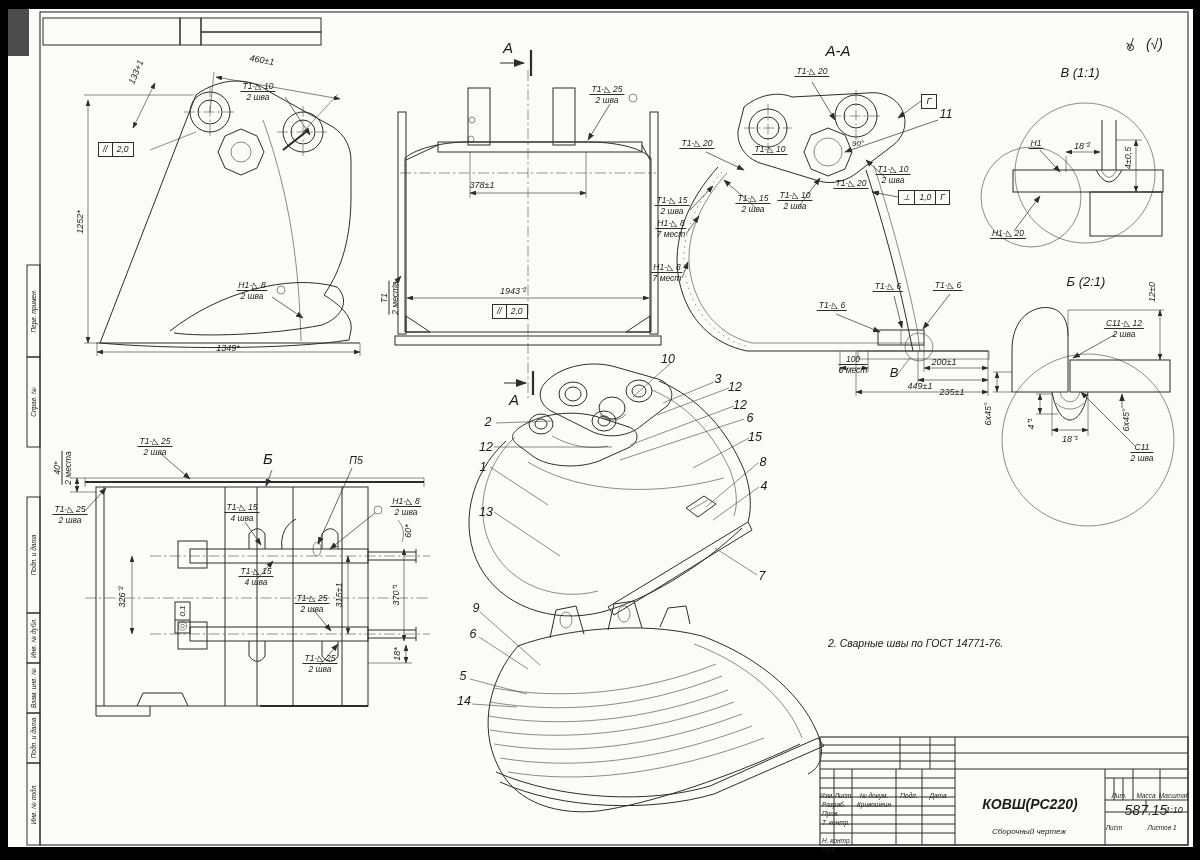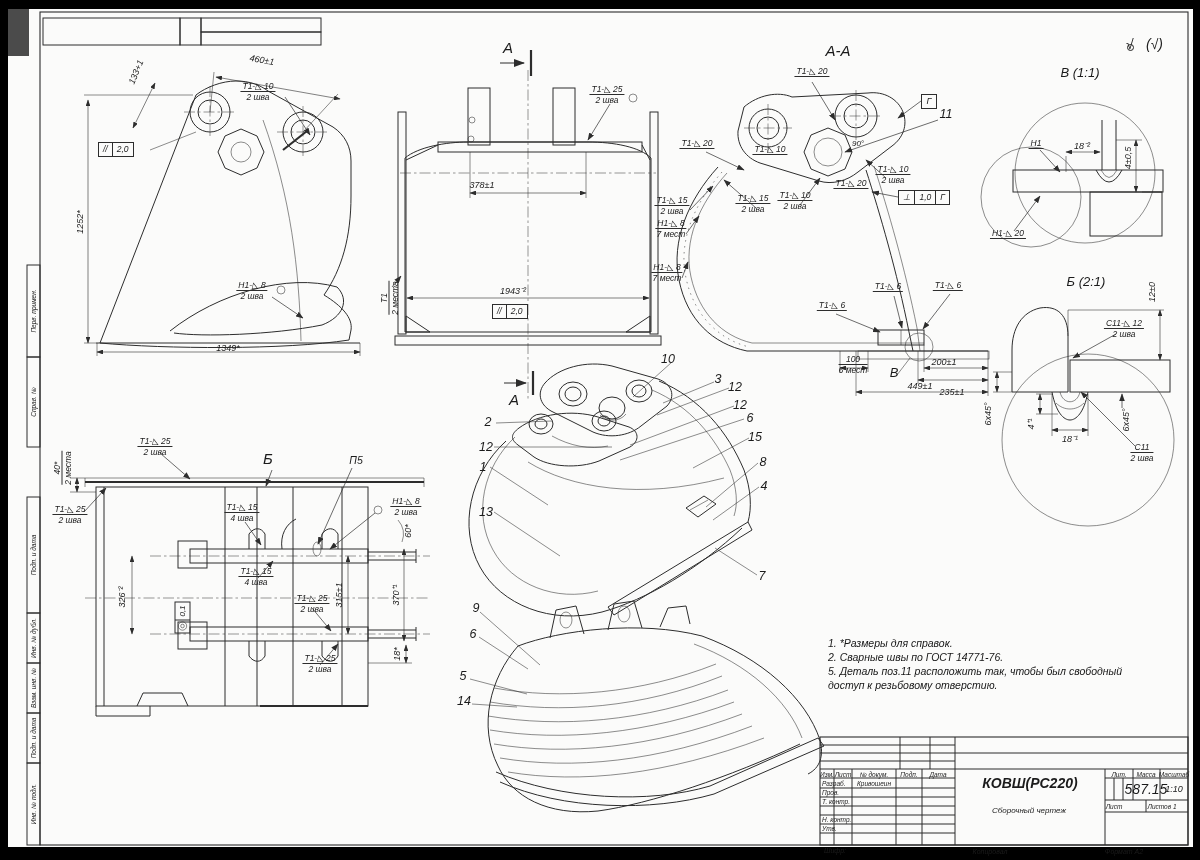--- a/index.html
+++ b/index.html
@@ -24,21 +24,21 @@
   .weld{position:absolute;text-align:center;font-style:italic;font-size:8.5px;color:#1b1b1b;white-space:nowrap;}
   .weld .t{display:block;border-bottom:1px solid #2d2d2d;padding:0 2px;}
   .weld .q{display:block;}
   .weld .q:empty{display:none;}
   .weld.ctr{transform:translate(-50%,0);}
   .weld.vrot{transform:translate(-50%,-50%) rotate(-90deg);}
   .tolframe{position:absolute;display:flex;border:1px solid #2d2d2d;background:#fbfbfa;font-style:italic;font-size:8.5px;color:#1b1b1b;line-height:12px;height:13px;}
   .tolframe .cell{padding:0 4px;border-left:1px solid #2d2d2d;}
   .tolframe .cell:first-child{border-left:none;}
   .dflag{position:absolute;border:1px solid #2d2d2d;width:14px;height:13px;text-align:center;font-style:italic;font-size:9px;line-height:12px;color:#1b1b1b;background:#fbfbfa;}
-  .tb{position:absolute;font-style:italic;color:#1b1b1b;white-space:nowrap;}
+  .tb{position:absolute;font-style:italic;color:#1b1b1b;white-space:nowrap;margin-top:21px;}
   .tb.c{transform:translate(-50%,-50%);}
   .notes{position:absolute;left:828px;top:637px;width:322px;font-style:italic;font-size:10.5px;color:#161616;line-height:1.33;}
   .rough{position:absolute;left:1126px;top:36px;font-style:italic;font-size:14px;color:#222;}
   .rough .o{position:absolute;left:1px;top:8px;width:5px;height:5px;border:1px solid #222;border-radius:50%;}
 </style>
 </head>
 <body>
 <div id="page">
 
 <div class="sheet"></div>
@@ -544,23 +544,21 @@
 <span class="lbl callout" style="left:486px;top:447px">12</span>
 <span class="lbl callout" style="left:483px;top:467px">1</span>
 <span class="lbl callout" style="left:486px;top:512px">13</span>
 
 <span class="lbl callout" style="left:476px;top:608px">9</span>
 <span class="lbl callout" style="left:473px;top:634px">6</span>
 <span class="lbl callout" style="left:463px;top:676px">5</span>
 <span class="lbl callout" style="left:464px;top:701px">14</span>
 
 <div class="notes">
-  <div>1. *Размеры для справок.</div>
   <div>2. Сварные швы по ГОСТ 14771-76.</div>
-  <div>5. Деталь поз.11 расположить так, чтобы был свободный доступ к резьбовому отверстию.</div>
 </div>
 
 <span class="tb c" style="left:827px;top:774px;font-size:6.5px">Изм.</span>
 <span class="tb c" style="left:843px;top:774px;font-size:6.5px">Лист</span>
 <span class="tb c" style="left:874px;top:774px;font-size:6.5px">№ докум.</span>
 <span class="tb c" style="left:909px;top:774px;font-size:6.5px">Подп.</span>
 <span class="tb c" style="left:938px;top:774px;font-size:6.5px">Дата</span>
 <span class="tb" style="left:822px;top:780px;font-size:6.5px">Разраб.</span>
 <span class="tb" style="left:822px;top:789px;font-size:6.5px">Пров.</span>
 <span class="tb" style="left:822px;top:798px;font-size:6.5px">Т. контр.</span>

